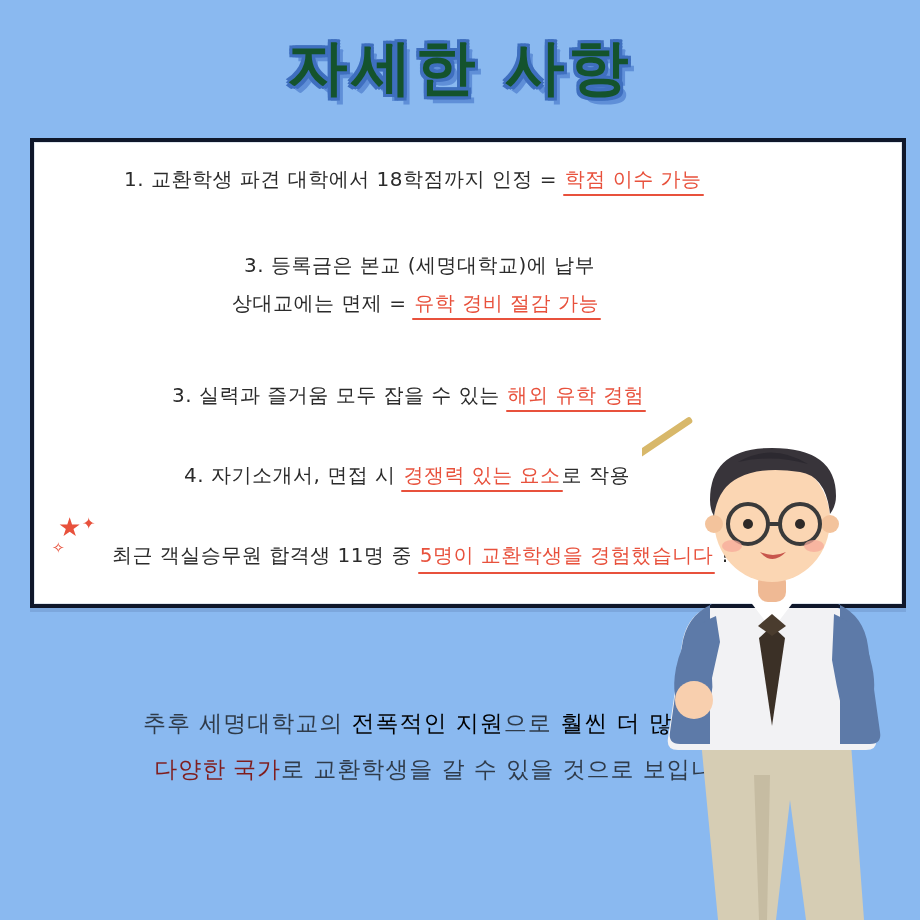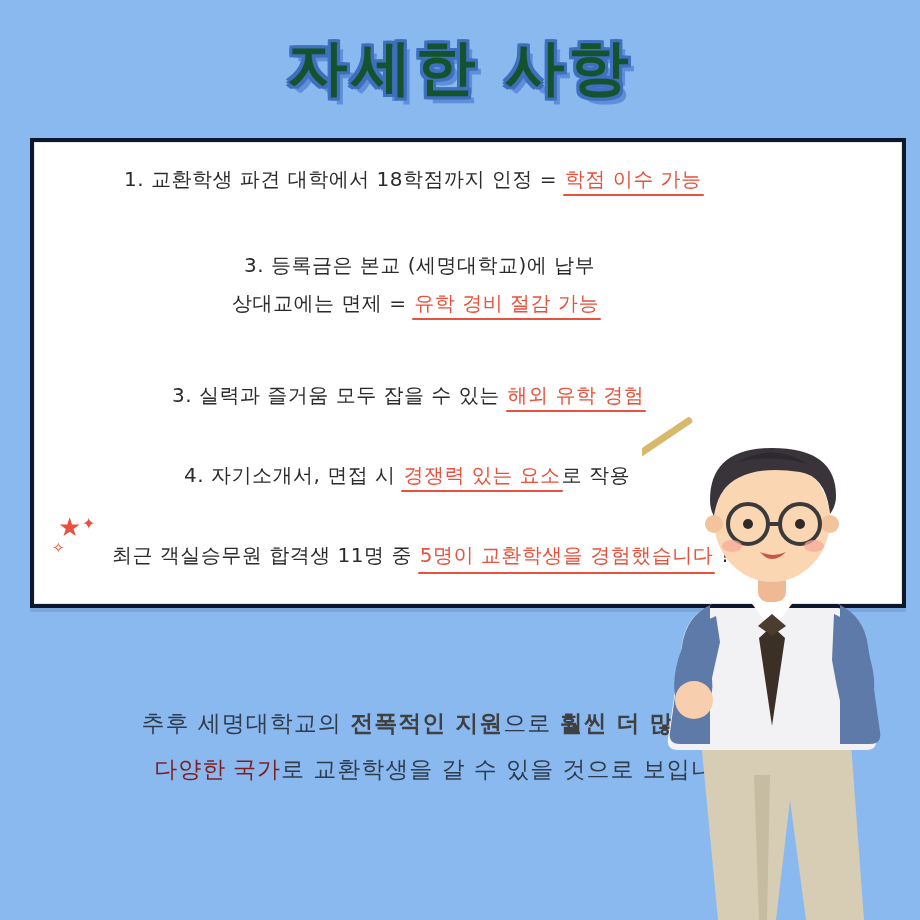--- a/index.html
+++ b/index.html
@@ -102,21 +102,21 @@
   #caption {
     position: absolute;
     left: 0; right: 0; top: 700px;
     text-align: center;
     font-family: "DejaVu Sans", sans-serif;
     font-size: 23px;
     color: #2f3b4a;
     letter-spacing: 1px;
     line-height: 46px;
   }
-  #caption .red { color: #404040; font-weight: bold; }
+  #caption .red { color: #000000; }
   #caption .pink { color: #7f1d1d; font-family: Liberation Serif, serif; }
 
   
   #person {
     position: absolute;
     right: 18px; bottom: 0;
     width: 260px; height: 520px;
   }
 </style>
 </head>

